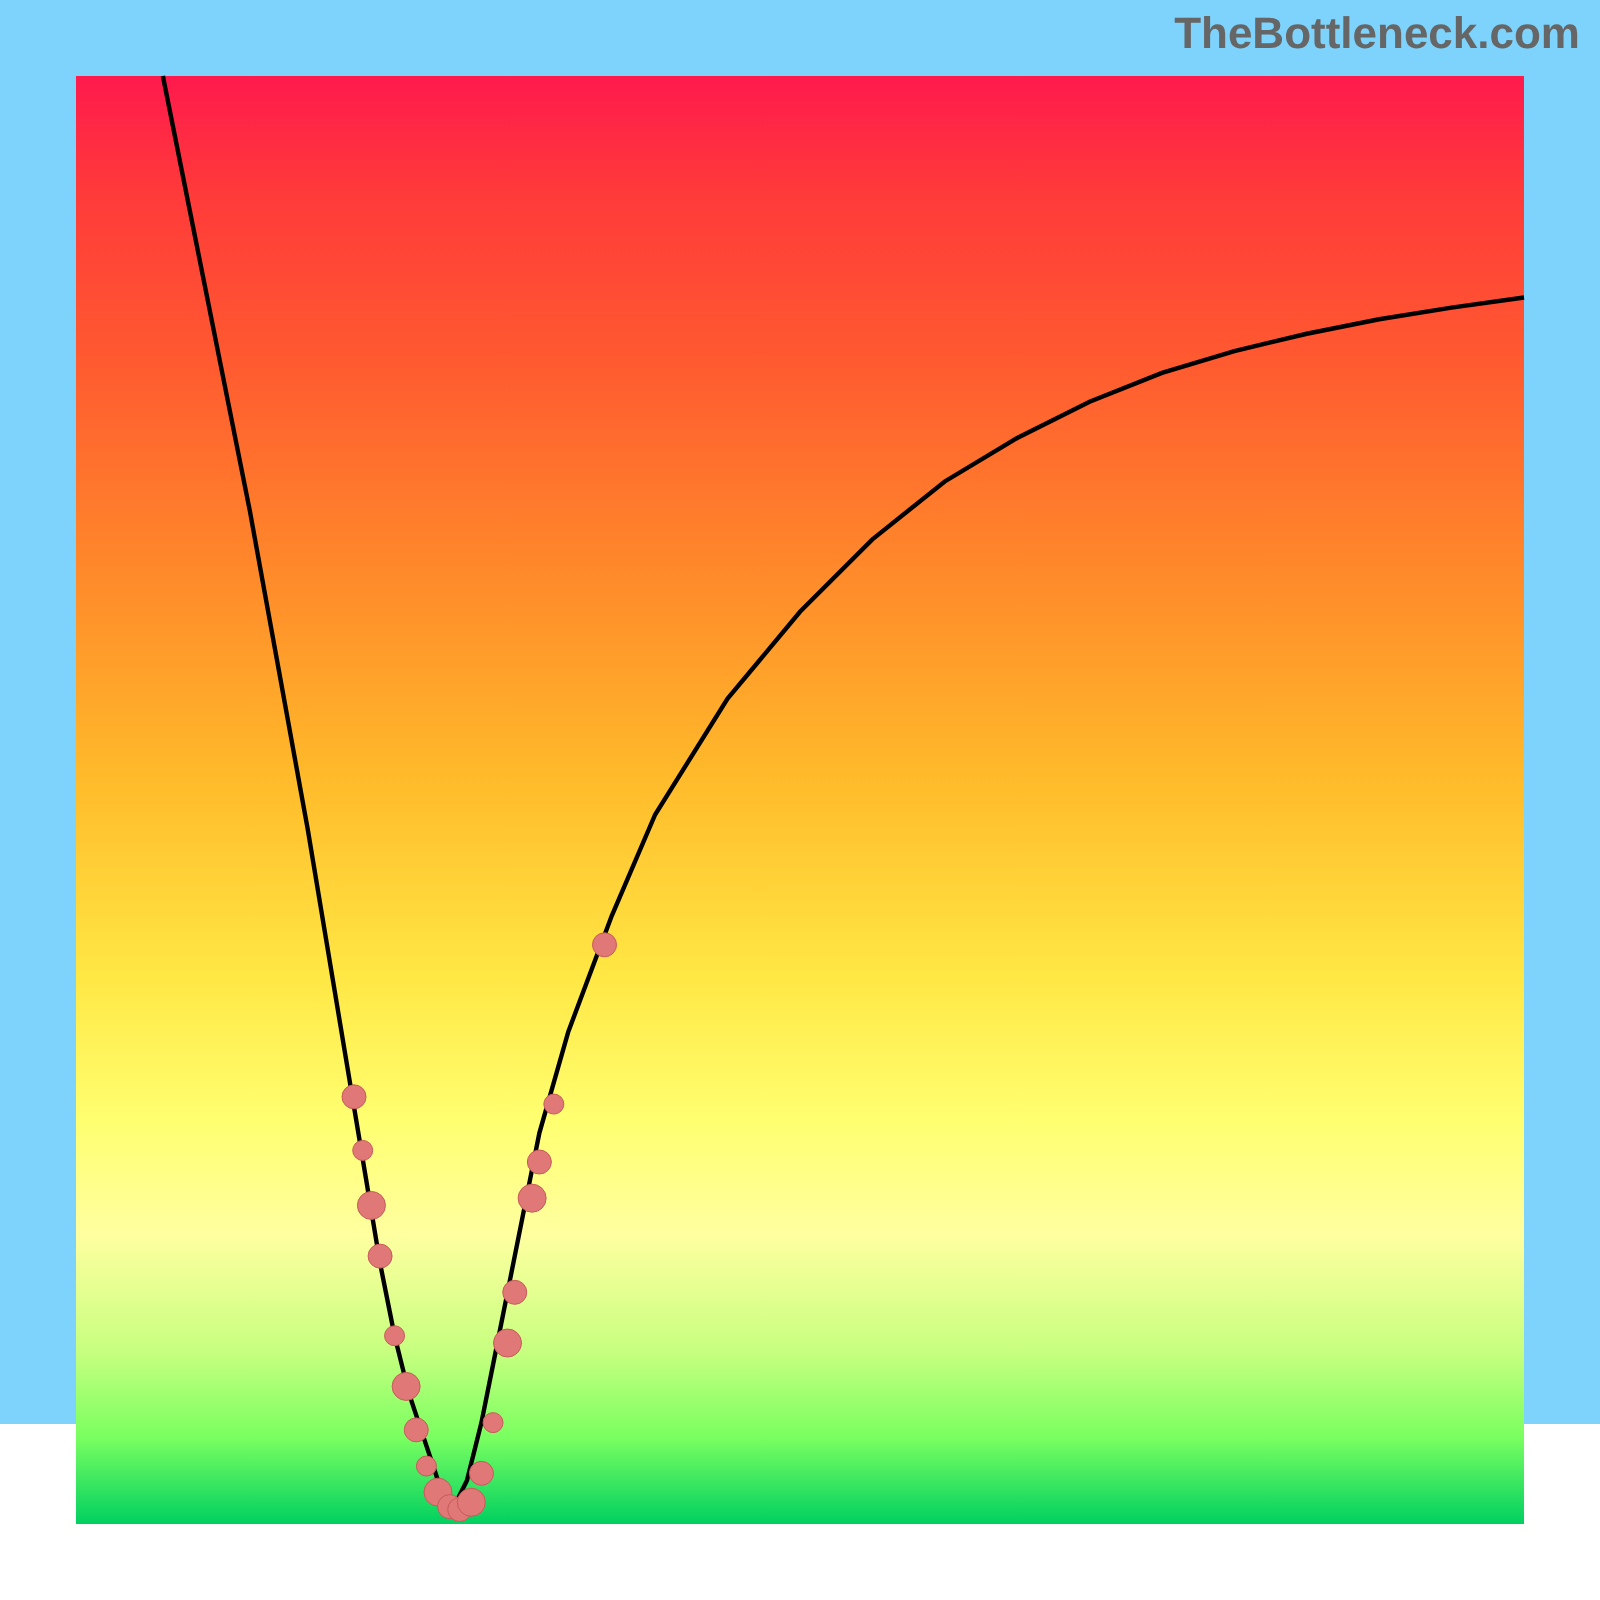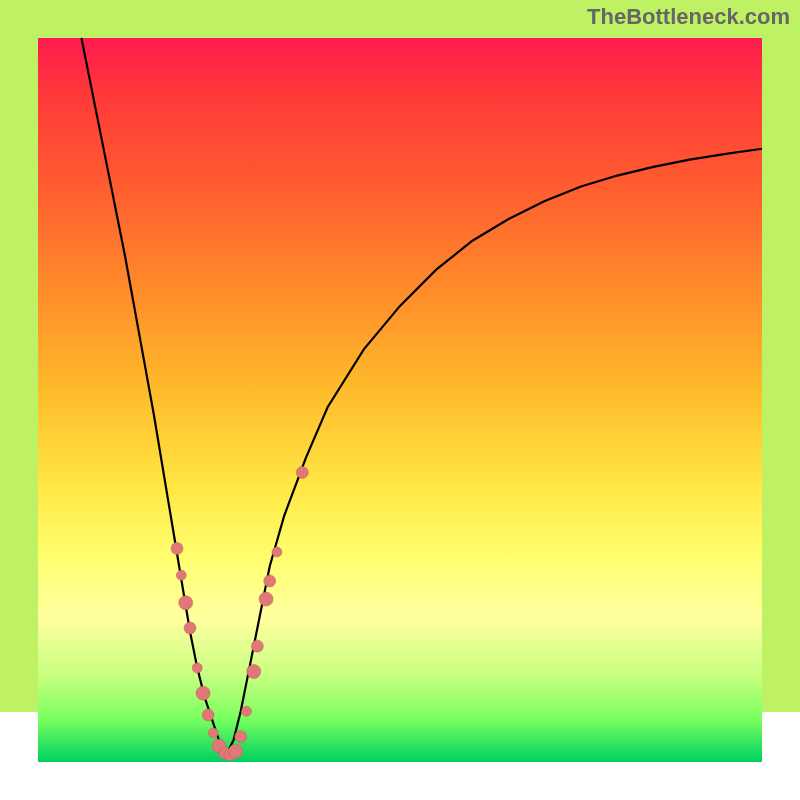--- a/index.html
+++ b/index.html
@@ -1,20 +1,20 @@
 <!DOCTYPE html>
 <html><head>
 <meta charset="utf-8">
 <style>
   * { margin: 0; padding: 0; box-sizing: border-box; }
   html, body { width: 800px; height: 800px; overflow: hidden; }
   .container {
     width: 800px;
     height: 712px;
-    background: #bef264;
+    background: #7dd3fc;
     position: relative;
   }
   .watermark {
     position: absolute;
     top: 4px;
     right: 10px;
     font-family: Arial, Helvetica, sans-serif;
     font-size: 22px;
     font-weight: bold;
     color: #666;

